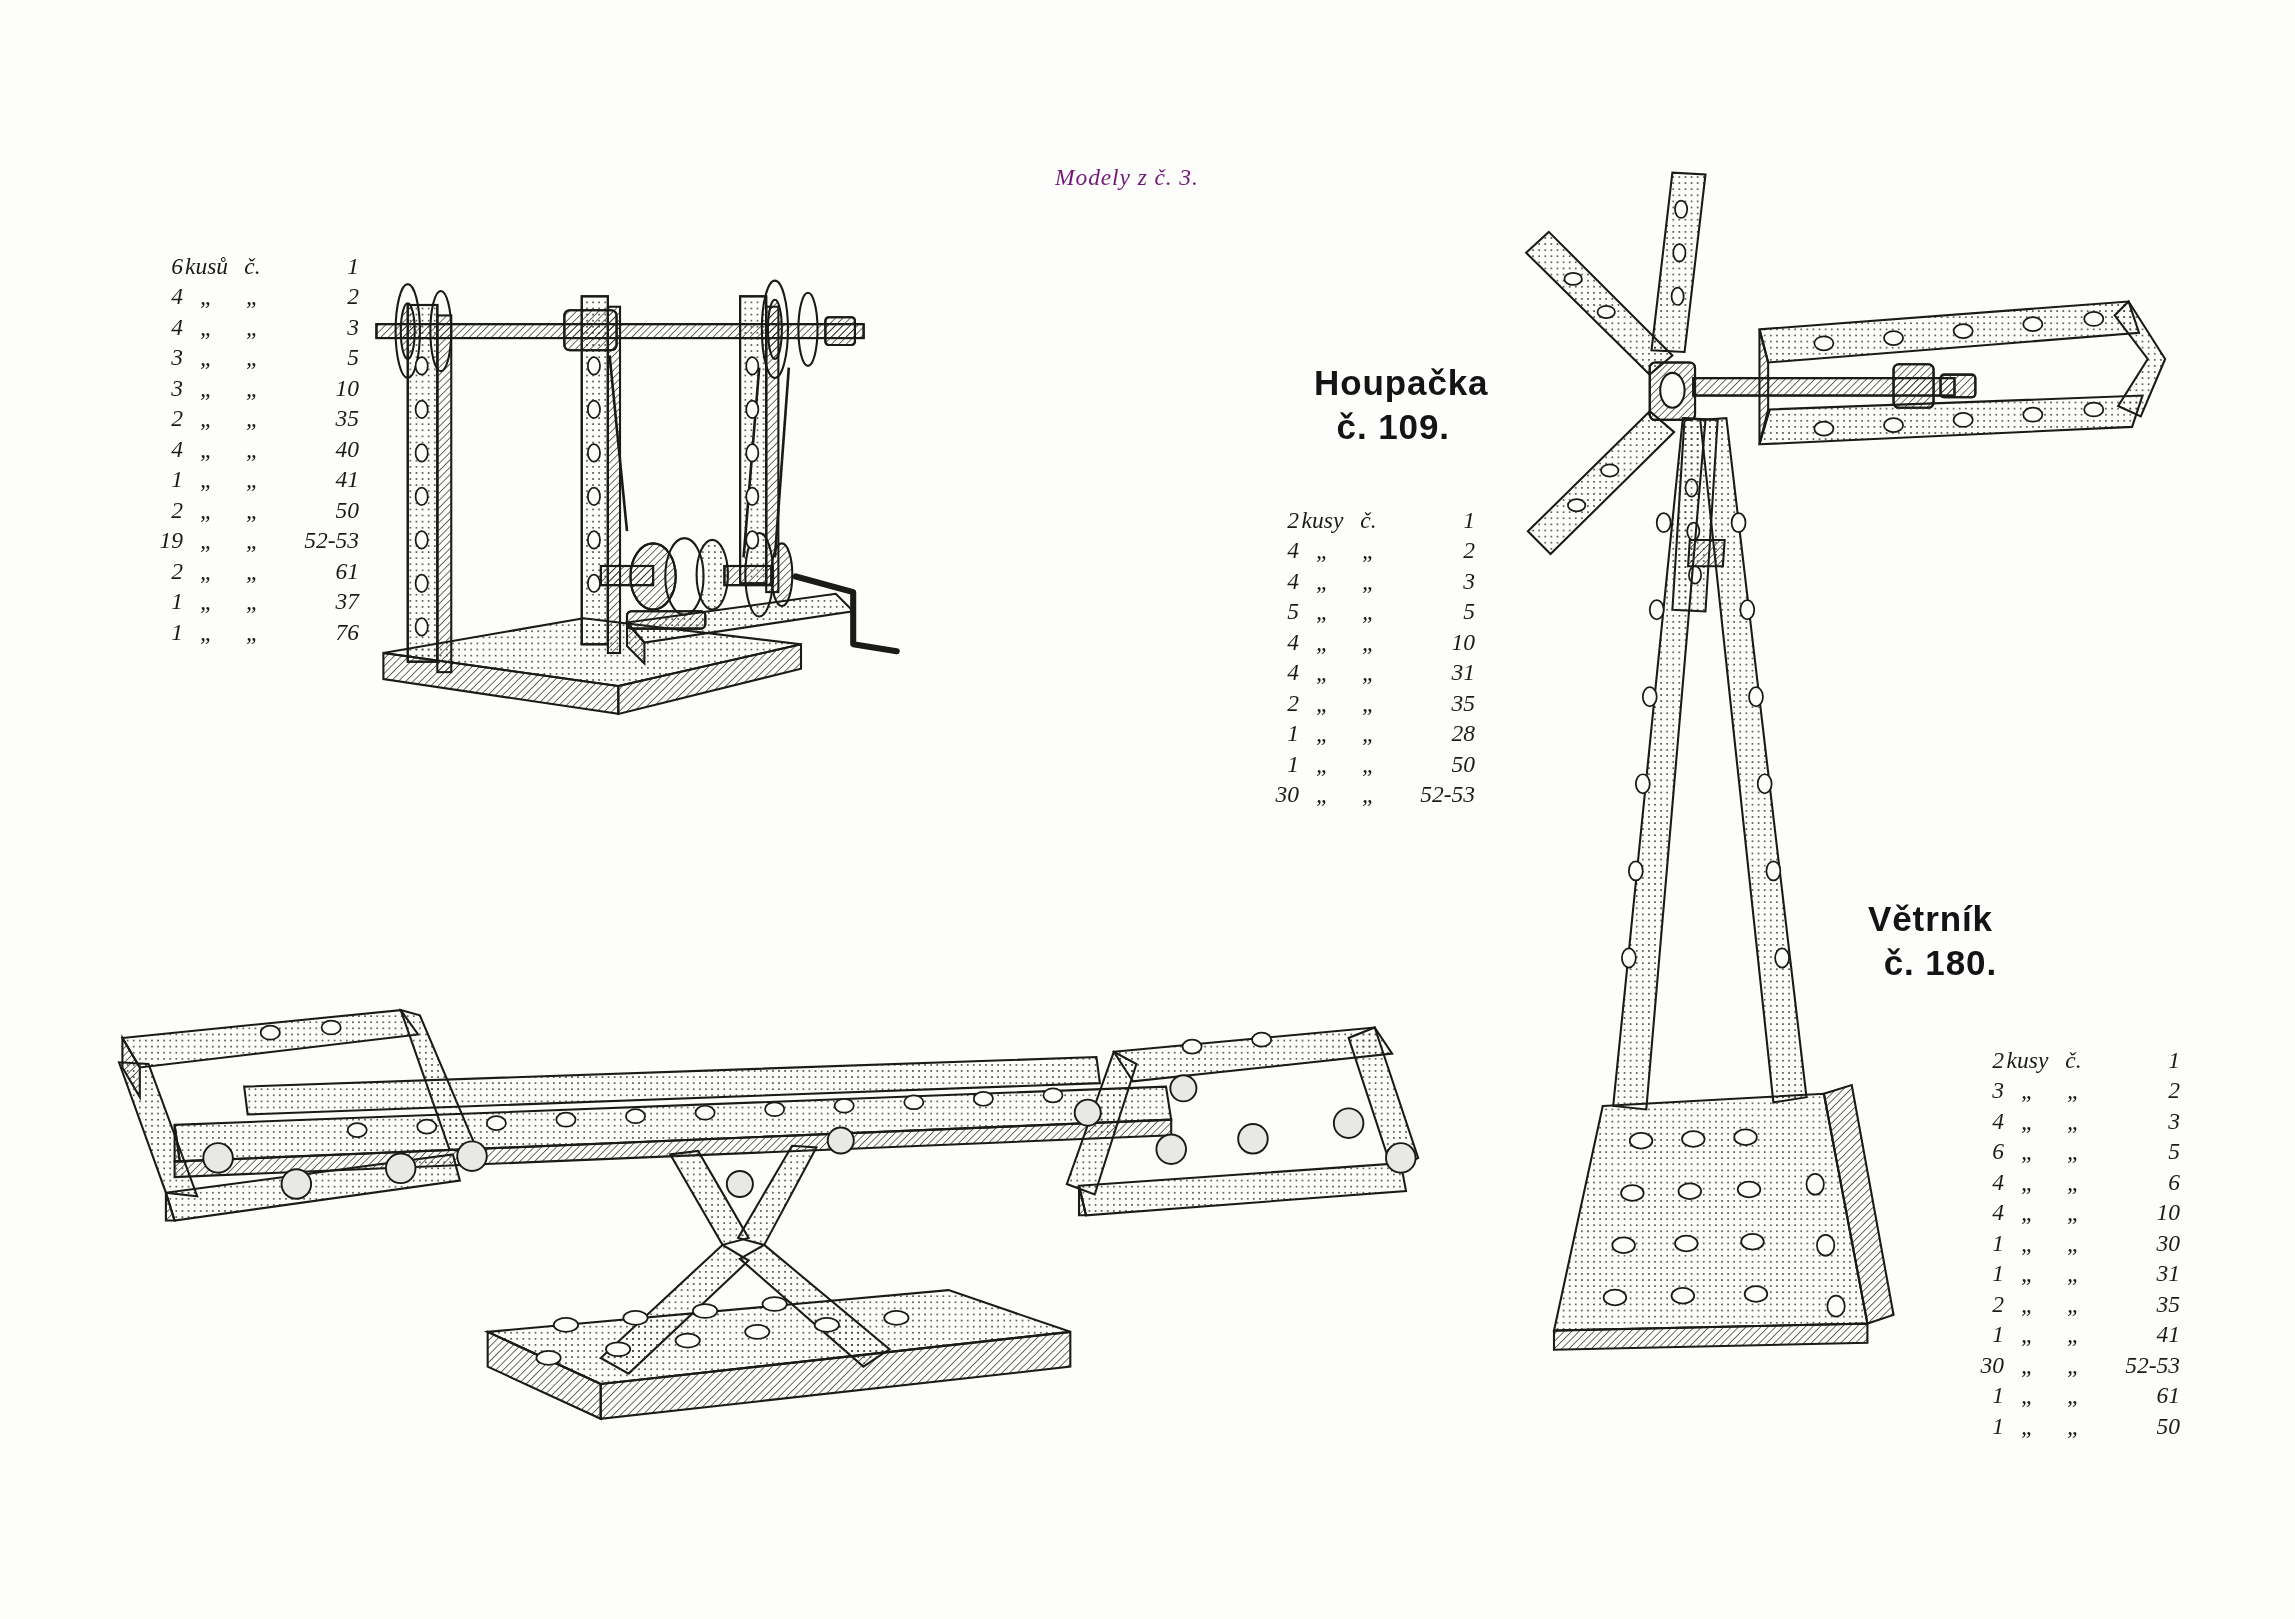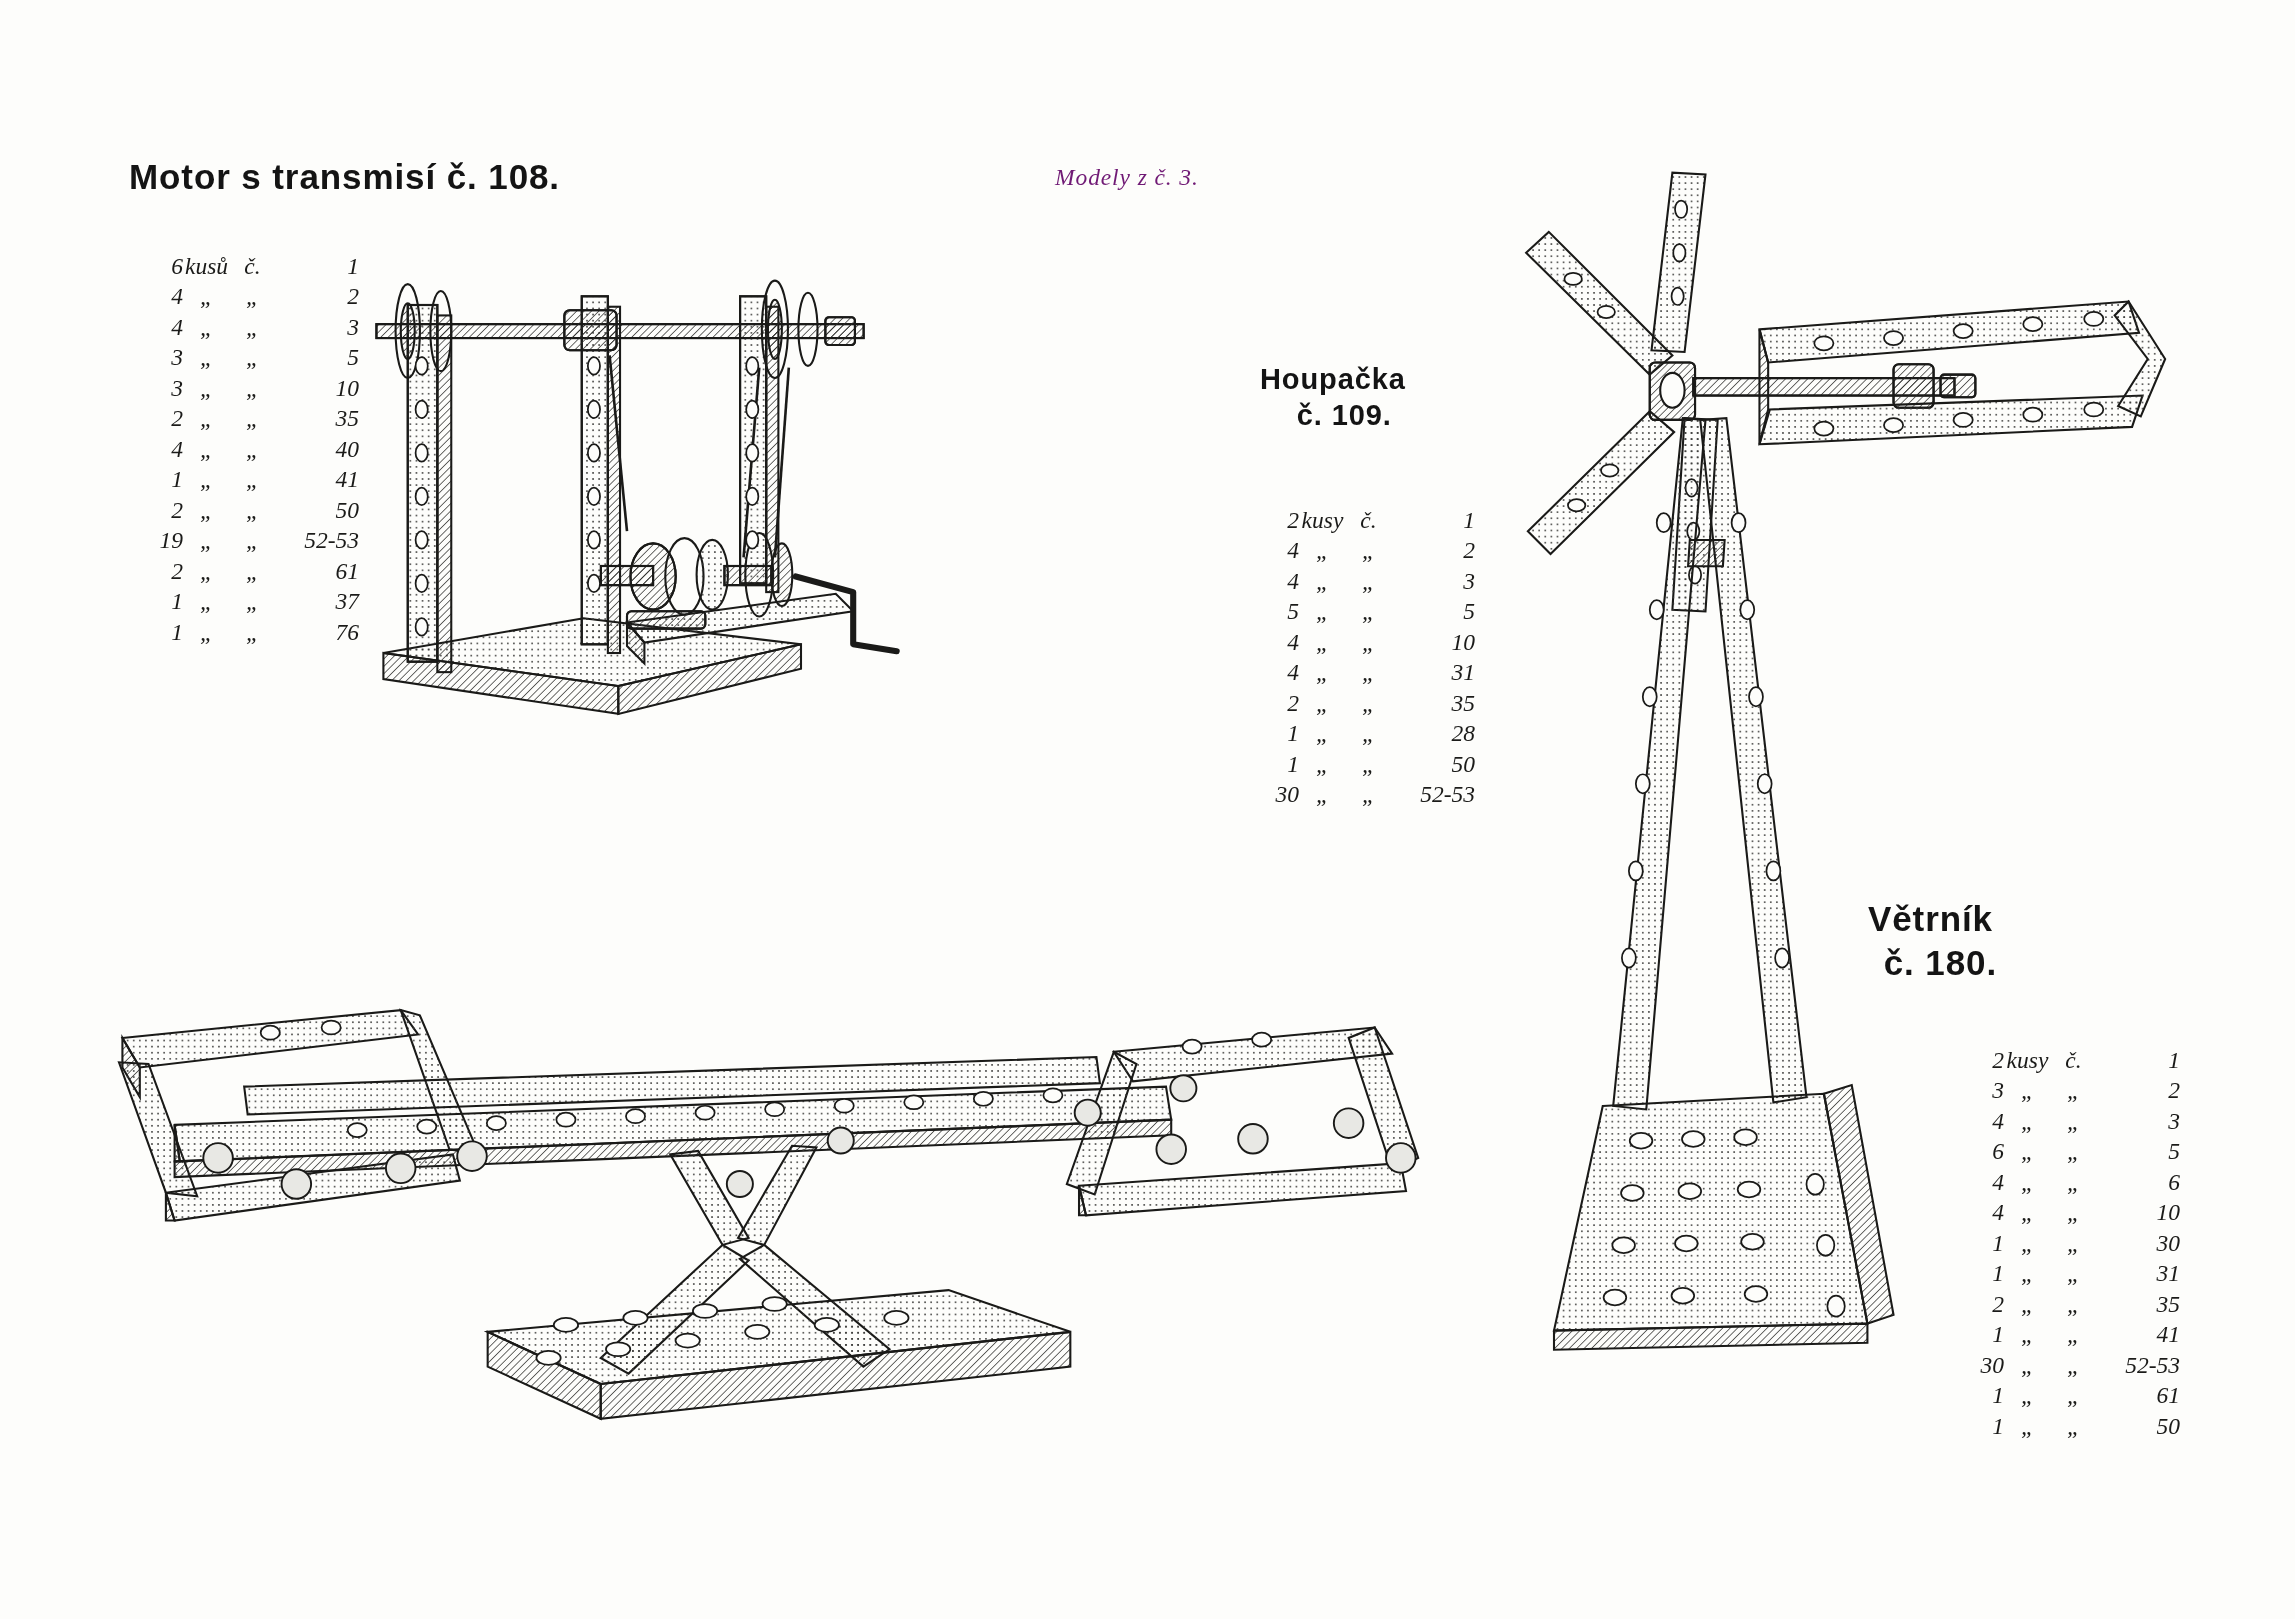--- a/index.html
+++ b/index.html
@@ -64,24 +64,24 @@
     top: 157px;
     font-size: 35px;
   }
   #note-models {
     position: absolute;
     left: 1055px;
     top: 164px;
   }
   #title-109 {
     position: absolute;
-    left: 1260px;
+    left: 1314px;
     top: 361px;
-    font-size: 29px;
-    text-align: center;
+    font-size: 35px;
+    text-align: left;
     line-height: 1.25;
   }
   #title-110 {
     position: absolute;
     left: 1868px;
     top: 897px;
     font-size: 35px;
     text-align: left;
     line-height: 1.25;
   }
@@ -94,21 +94,20 @@
   .illus {
     position: absolute;
   }
   .illus svg { display: block; }
 </style>
 </head>
 <body>
 
 <div id="page">
 
-  <div id="title-108" class="title-bold">Motor s transmisí č. 108.</div>
 
   <div id="note-models" class="hand-note">Modely z č. 3.</div>
 
   <div id="title-109" class="title-bold">
     <div>Houpačka</div>
     <div style="padding-left:22.6px">č. 109.</div>
   </div>
 
   <div id="title-110" class="title-bold">
     <div>Větrník</div>

